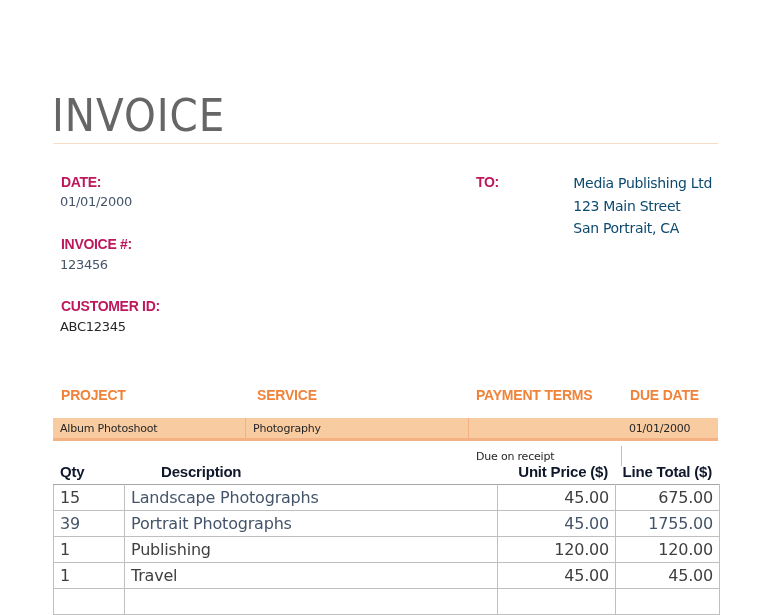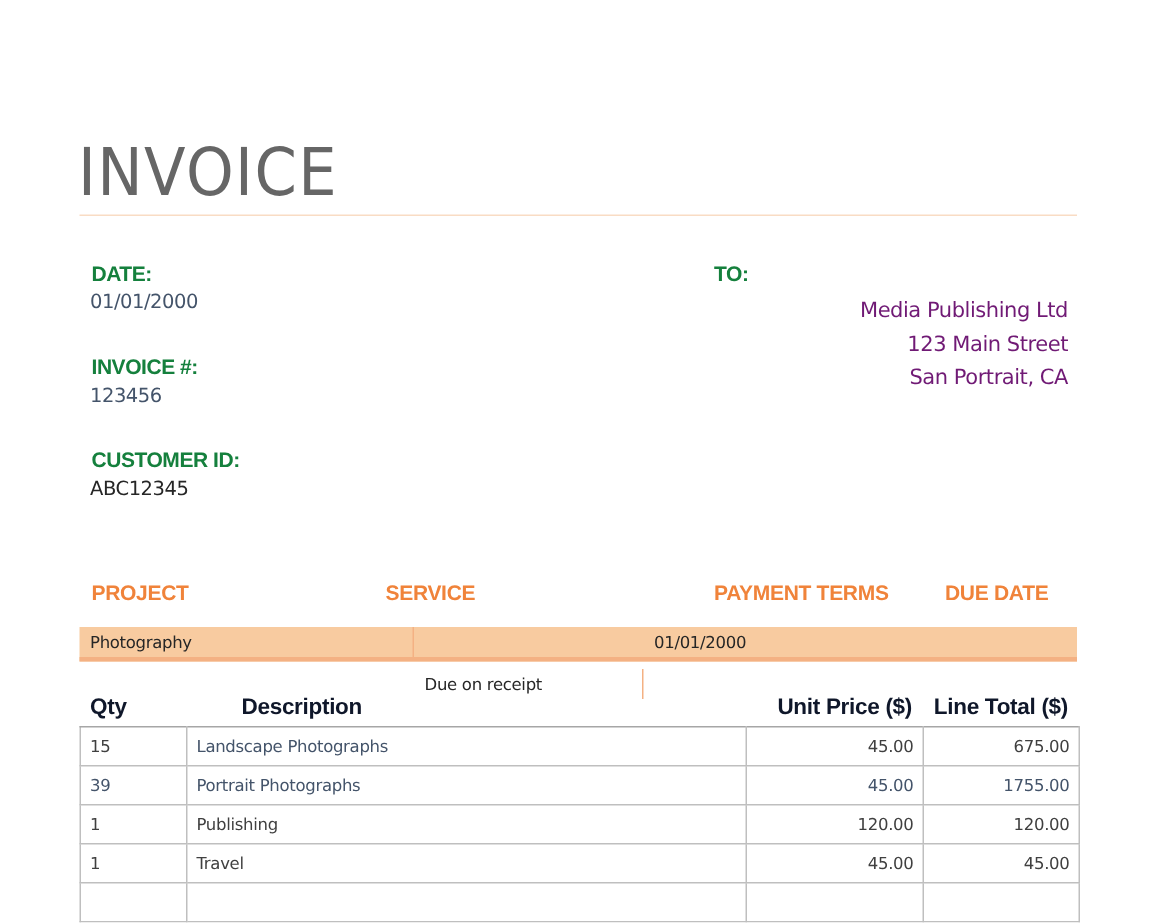--- a/index.html
+++ b/index.html
@@ -14,31 +14,31 @@
       font-family: "DejaVu Sans", sans-serif;
       font-weight: normal; font-size: 44px; letter-spacing: 1px;
       color: #666666; line-height: 52px; transform: scaleX(0.92); transform-origin: left;
     }
     .title-rule {
       position: absolute; left: 53px; top: 143px; width: 665px; height: 1px;
       background: #f9dcc4;
     }
     .label {
       position: absolute; font-family: "Liberation Sans", sans-serif;
-      font-weight: bold; font-size: 14px; color: #15803d; letter-spacing: -0.3px;
+      font-weight: bold; font-size: 14px; color: #be185d; letter-spacing: -0.3px;
     }
     .value {
       position: absolute; font-family: "DejaVu Sans", sans-serif;
       font-size: 13px; color: #44546a; letter-spacing: -0.3px;
     }
     .value.dark { color: #262626; }
     .to-block {
-      position: absolute; right: 56px; top: 172px; text-align: right;
-      font-family: "DejaVu Sans", sans-serif; font-size: 14px; color: #701a75;
-      line-height: 22.5px; letter-spacing: -0.3px; margin-top: 24px;
+      position: absolute; right: 56px; top: 172px; 
+      font-family: "DejaVu Sans", sans-serif; font-size: 14px; color: #0c4a6e;
+      line-height: 22.5px; letter-spacing: -0.3px;
     }
     .hdr {
       position: absolute; font-family: "Liberation Sans", sans-serif;
       font-weight: bold; font-size: 14px; color: #f0833a; letter-spacing: -0.2px;
     }
     .proj-table {
       position: absolute; left: 53px; top: 418px; width: 665px; height: 20px;
       background: #f8cba0; border-bottom: 3px solid #f4b183;
       display: flex; box-sizing: content-box;
     }
@@ -51,21 +51,21 @@
     .items-hdr {
       position: absolute; font-family: "Liberation Sans", sans-serif;
       font-weight: bold; font-size: 15px; color: #0f172a; letter-spacing: -0.2px;
     }
     .items-table {
       position: absolute; left: 53px; top: 484px; width: 666px;
       border-collapse: collapse; table-layout: fixed;
     }
     .items-table td {
       border: 1px solid #bfbfbf; height: 26px; padding: 0 6px;
-      font-family: "DejaVu Sans", sans-serif; font-size: 11px; color: #404040;
+      font-family: "DejaVu Sans", sans-serif; font-size: 16px; color: #404040;
       letter-spacing: -0.2px; box-sizing: border-box;
     }
     .items-table td.num { text-align: right; }
     .items-table tr.blue td { color: #44546a; }
     .items-table tr:first-child td { border-top-color: #a6a6a6; }
   </style>
 </head>
 <body>
 
 <div class="title">INVOICE</div>
@@ -86,20 +86,21 @@
   <div>123 Main Street</div>
   <div>San Portrait, CA</div>
 </div>
 
 <div class="hdr" style="left:61px; top:387px;">PROJECT</div>
 <div class="hdr" style="left:257px; top:387px;">SERVICE</div>
 <div class="hdr" style="left:476px; top:387px;">PAYMENT TERMS</div>
 <div class="hdr" style="left:630px; top:387px;">DUE DATE</div>
 
 <div class="proj-table">
+  <div class="proj-cell" style="width:193px;">Album Photoshoot</div>
   <div class="proj-cell" style="width:223px;">Photography</div>
   <div class="proj-cell" style="width:153px;margin-top:28px;">Due on receipt</div>
   <div class="proj-cell" style="width:96px;">01/01/2000</div>
 </div>
 
 <div class="items-hdr" style="left:60px; top:463px;">Qty</div>
 <div class="items-hdr" style="left:133px; top:463px;margin-left:28px;">Description</div>
 <div class="items-hdr" style="right:160px; top:463px;">Unit Price ($)</div>
 <div class="items-hdr" style="right:56px; top:463px;">Line Total ($)</div>
 

